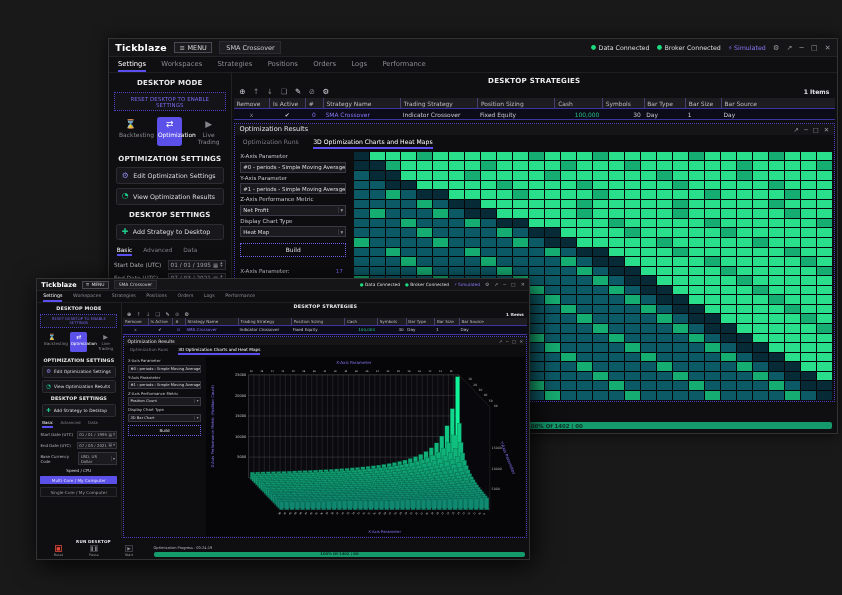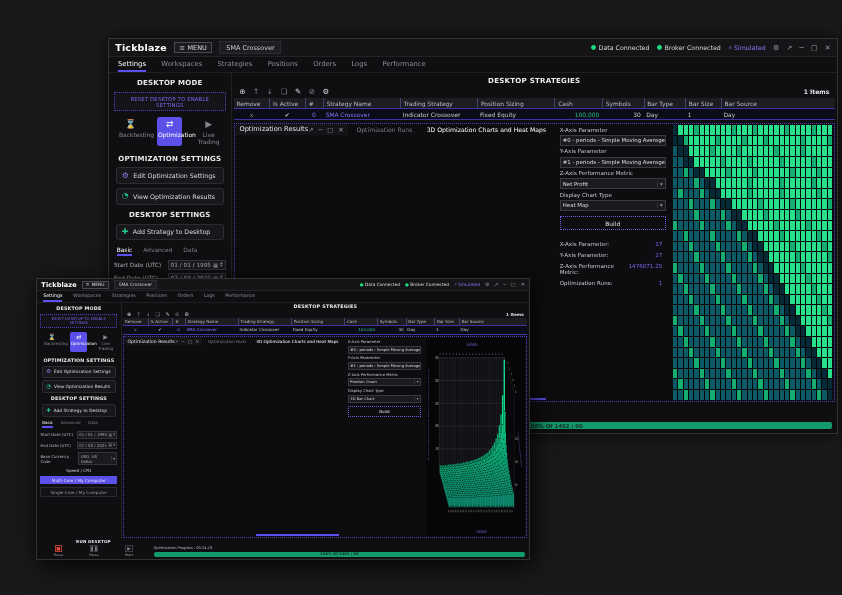--- a/index.html
+++ b/index.html
@@ -74,21 +74,21 @@
      grid-template-columns:6em 6em 3em 13em 13em 13em 8em 7em 7em 6em minmax(6em,1fr);}
   .tbl-head{background:#1d1d21;color:#b8b8c0;}
   .th{padding:.3em .45em;border-left:1px solid #45406e;white-space:nowrap;overflow:hidden;}
   .th:first-child{border-left:none;}
   .tbl-row{background:#0c0c19;border-top:1px solid #3d35a0;border-bottom:1px solid #3d35a0;color:#c9c9d0;}
   .td{padding:.25em .45em;white-space:nowrap;overflow:hidden;}
   .td.c{text-align:center;} .td.r{text-align:right;}
   .td.purple{color:#8577f5;} .td.green{color:#24c185;} .td.dim{color:#8a8a92;}
 
   
-  .panel{flex:1;margin-top:.25em;border:1px dotted #4a40c0;display:flex;flex-direction:row;
+  .panel{flex:1;margin-top:.25em;border:1px dotted #4a40c0;display:flex;flex-direction:column;
          min-height:0;background:#0d0d10;}
   .panel-title{display:flex;align-items:center;height:1.8em;padding:0 .7em;background:#151518;
                font-size:.74em;color:#e2e2e8;flex-shrink:0;}
   .pt-icons{margin-left:auto;display:flex;gap:.8em;color:#9a9aa2;font-size:.95em;}
   .panel-tabs{display:flex;gap:1.6em;padding:.3em .9em .15em;flex-shrink:0;}
   .ptab{font-size:.68em;color:#7c7c84;padding-bottom:.25em;border-bottom:2px solid transparent;}
   .ptab.active{color:#fff;border-bottom-color:#5b4ff0;}
   .panel-content{flex:1;display:flex;min-height:0;}
   .pform{width:13em;flex-shrink:0;padding:.35em .6em;display:flex;flex-direction:column;gap:.26em;}
   .pf-label{font-size:.62em;color:#c6c6cd;}

